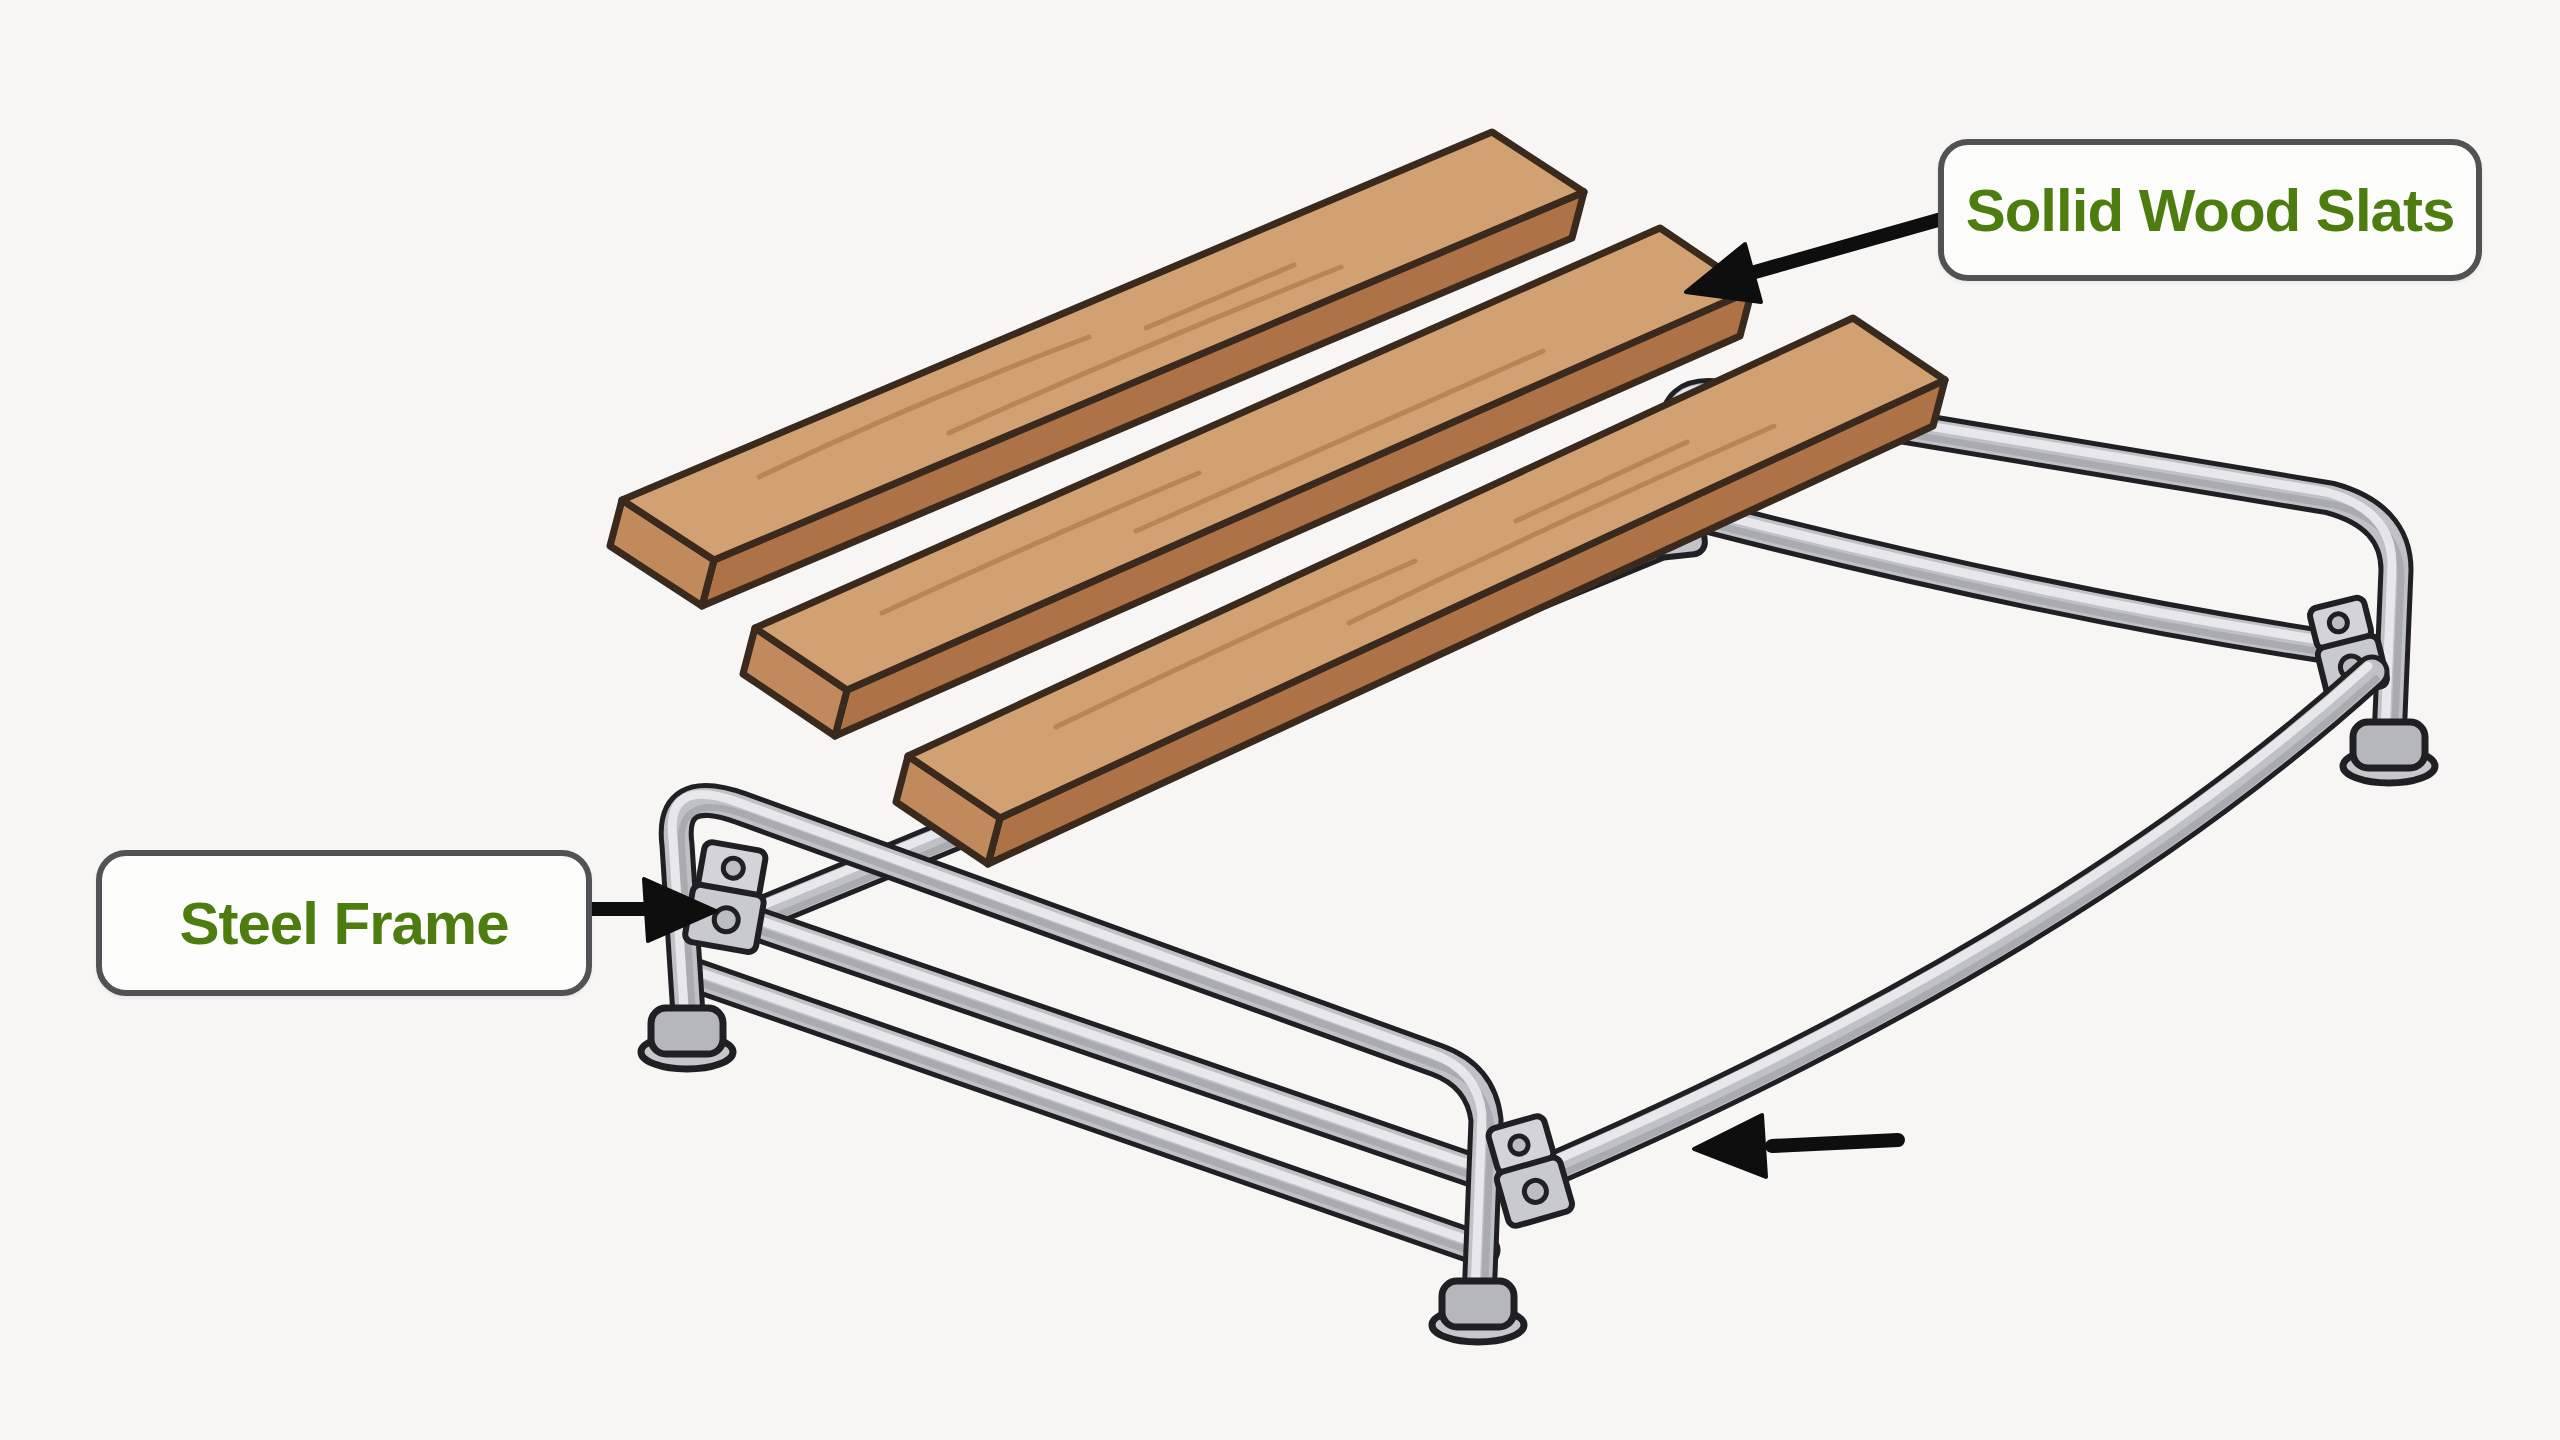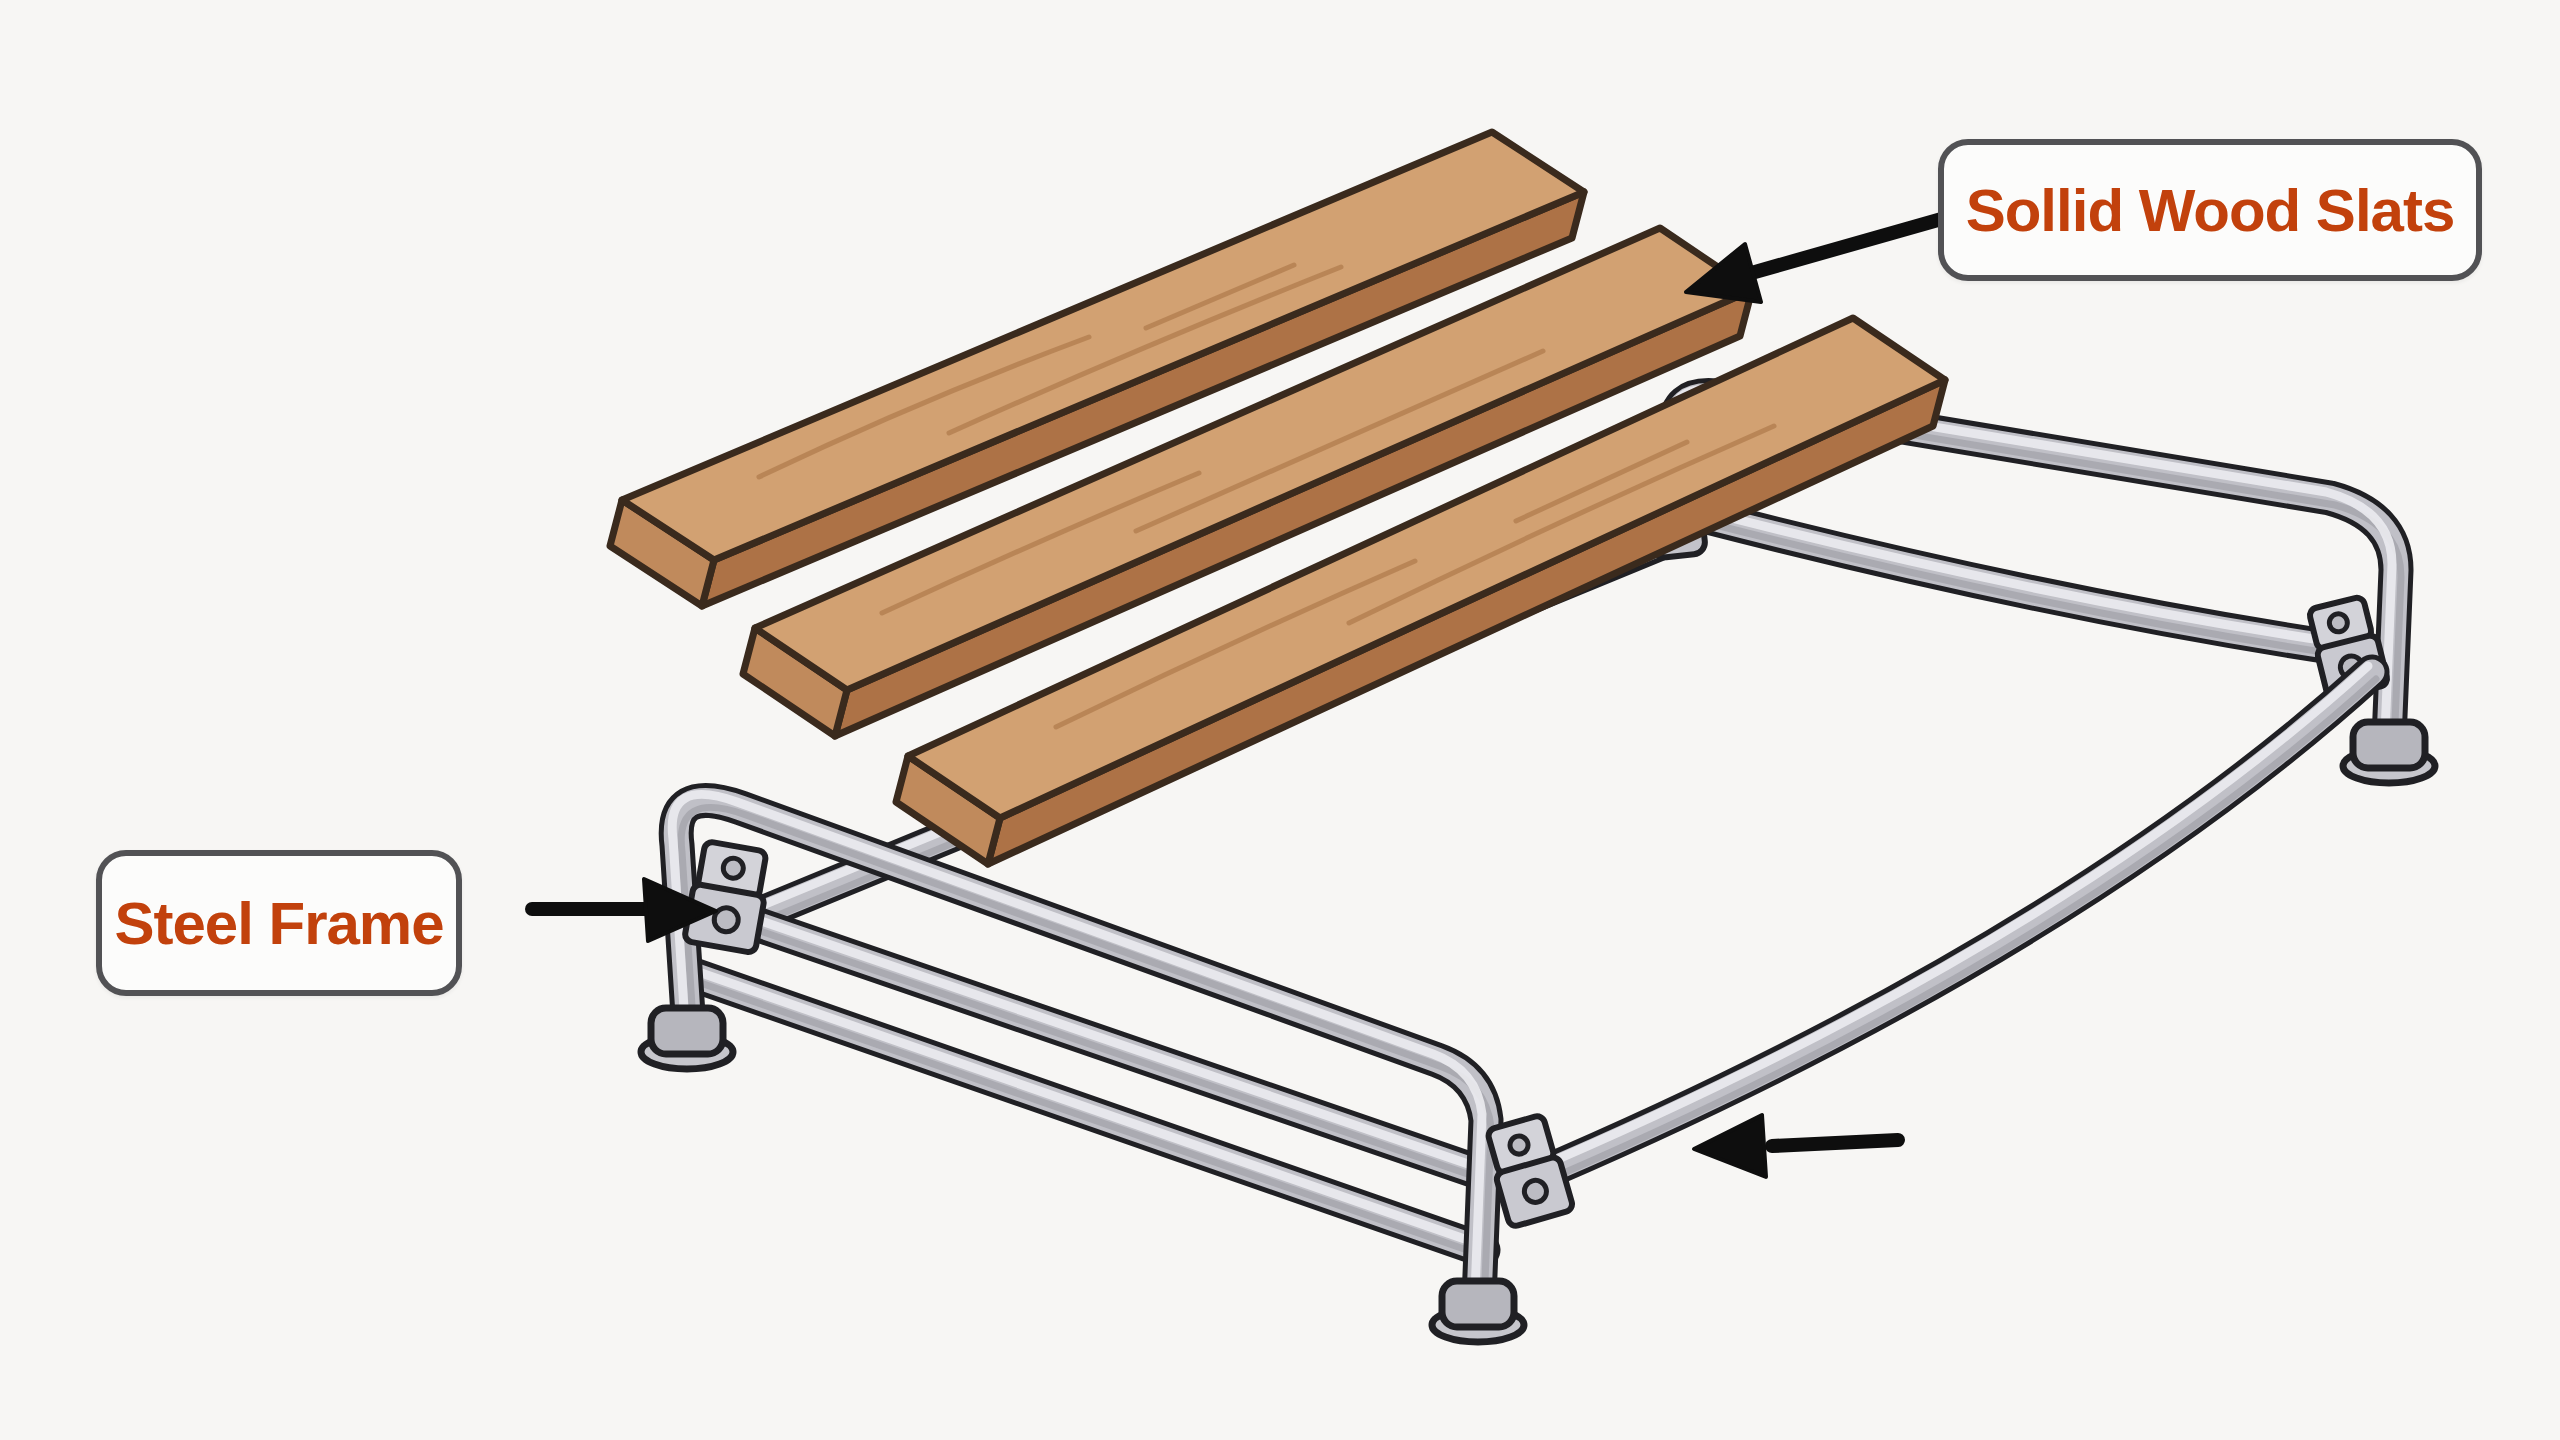--- a/index.html
+++ b/index.html
@@ -35,30 +35,30 @@
   .aL{stroke:#0e0e0e;stroke-width:14;stroke-linecap:round;fill:none;}
   .aH{fill:#0e0e0e;stroke:#0e0e0e;stroke-width:4;stroke-linejoin:round;}
 
   
   .label{
     position:absolute;
     display:flex;align-items:center;justify-content:center;
     background:#fcfcfb;
     border:6px solid #525255;
     border-radius:30px;
-    color:#c2410c;
+    color:#4d7c0f;
     font-weight:700;
     font-size:60px;
     letter-spacing:-1px;
     box-sizing:border-box;
     white-space:nowrap;
     box-shadow:0 2px 4px rgba(0,0,0,0.06);
   }
   #label-slats {left:1938px;top:139px;width:544px;height:142px;}
-  #label-frame {left:96px; top:850px;width:366px;height:146px;}
+  #label-frame {left:96px; top:850px;width:496px;height:146px;}
   #label-joints{left:1902px;top:1078px;width:568px;height:142px;}
 </style>
 </head>
 <body>
 
 <div id="stage">
 
   <svg viewBox="0 0 2560 1440" aria-hidden="true">
 
     <g>

